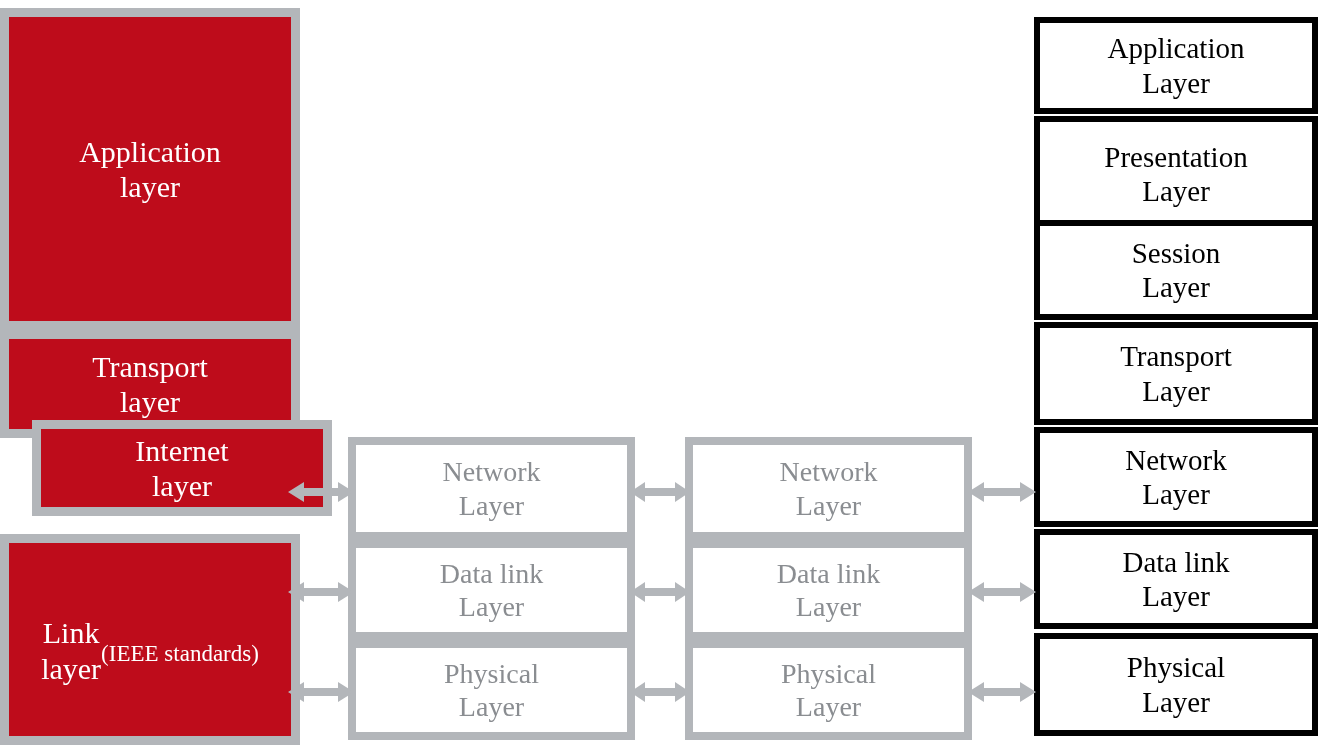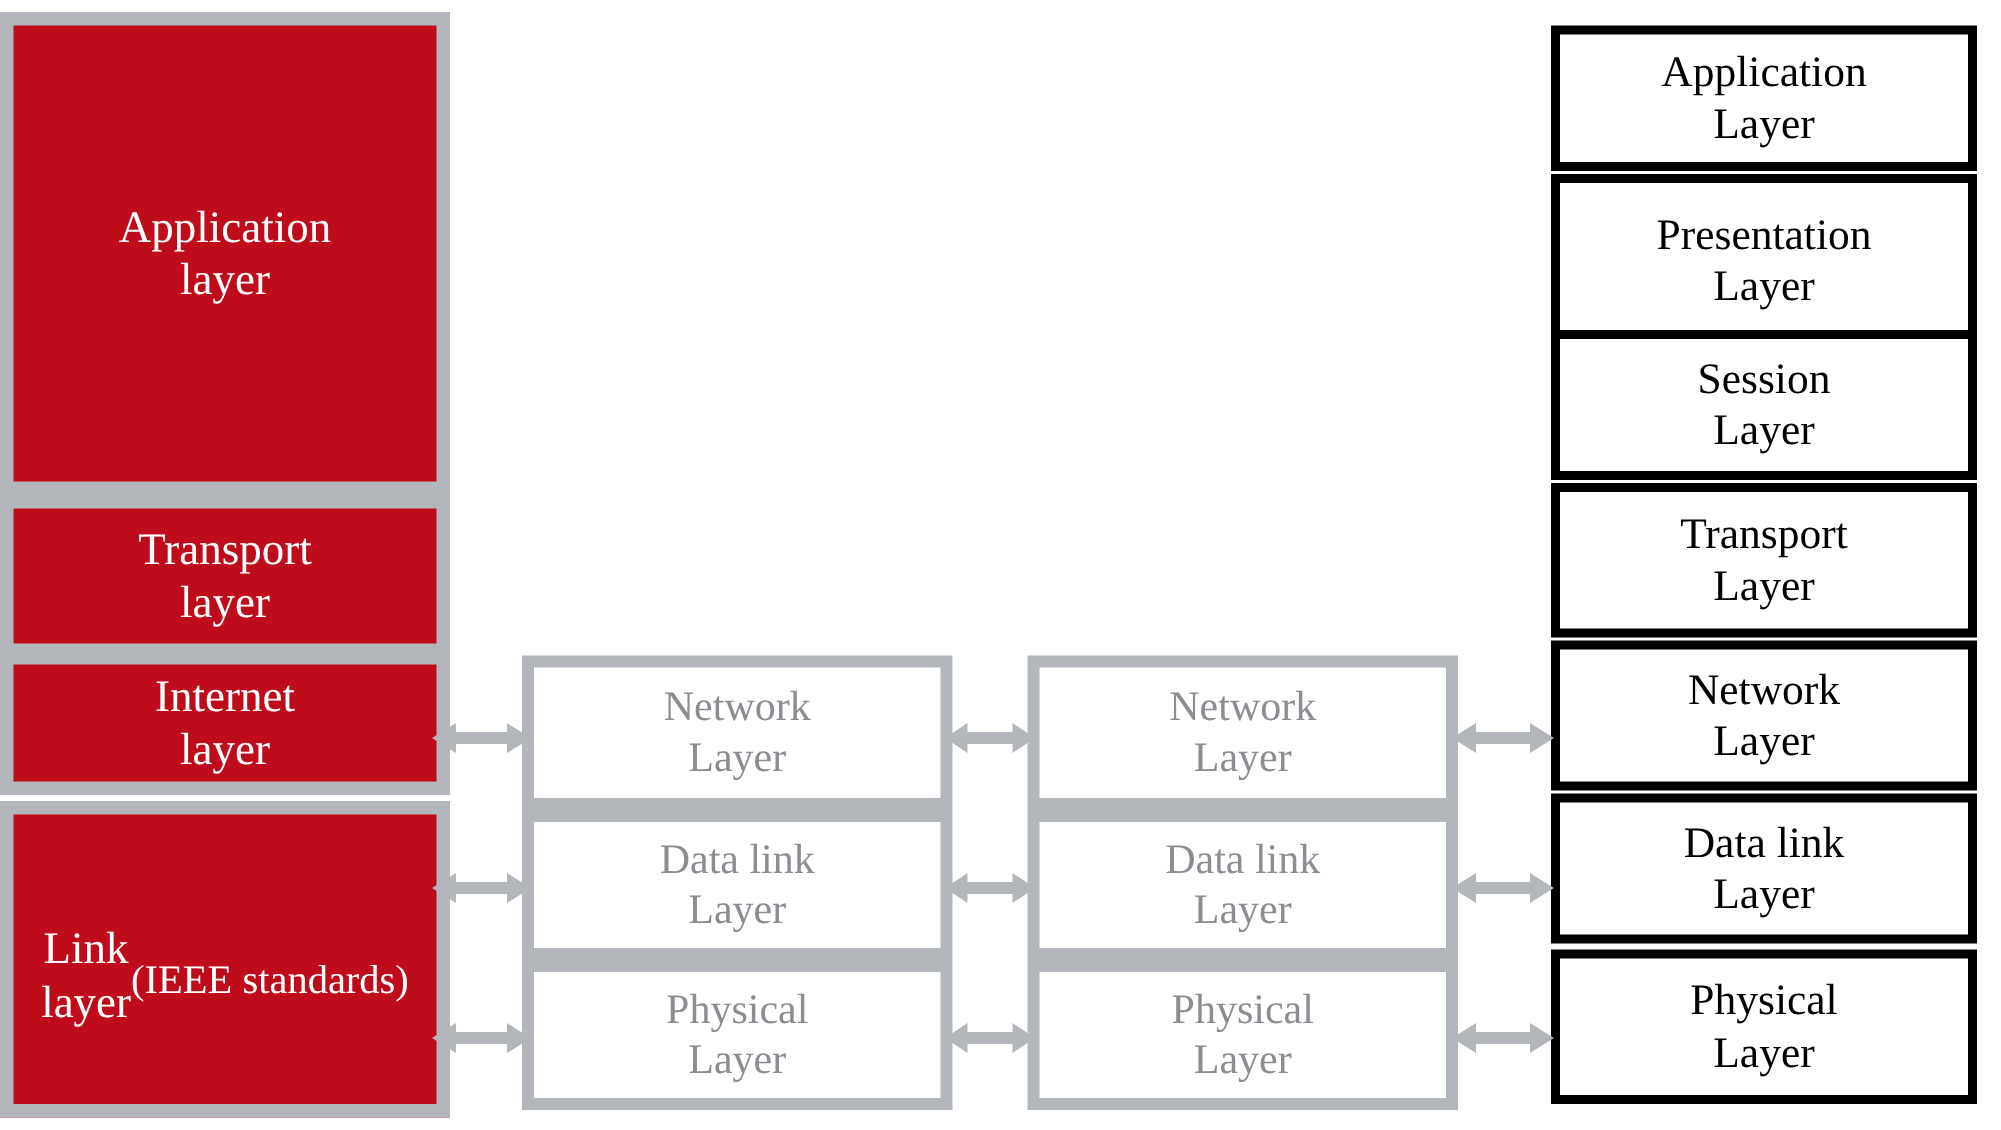--- a/index.html
+++ b/index.html
@@ -45,21 +45,21 @@
   .tcp-box {
     background: #BE0C1B;
     border: 9px solid #B3B6BA;
     color: #ffffff;
     font-size: 30px;
     left: 0px;
     width: 300px;
   }
   .tcp-box .sub {
     display: block;
-    font-size: 27px;
+    font-size: 23px;
     margin-top: 6px;
   }
 
   
   .mid-box {
     background: #ffffff;
     border: 8px solid #B3B6BA;
     color: #8A8D91;
     font-size: 28px;
   }
@@ -91,21 +91,21 @@
     <div class="box tcp-box" style="top:8px;  height:322px;">
       <span class="lbl">Application
 layer</span>
     </div>
 
     <div class="box tcp-box" style="top:330px; height:108px;">
       <span class="lbl">Transport
 layer</span>
     </div>
 
-    <div class="box tcp-box" style="top:434px; height:96px;">
+    <div class="box tcp-box" style="top:420px; height:96px;margin-left:32px;">
       <span class="lbl">Internet
 layer</span>
     </div>
 
     <div class="box tcp-box" style="top:534px; height:211px; flex-direction:row; justify-content:center; padding-top:22px;">
       <span class="lbl">Link
 layer</span>
       <span class="sub">(IEEE standards)</span>
     </div>
   </div>

